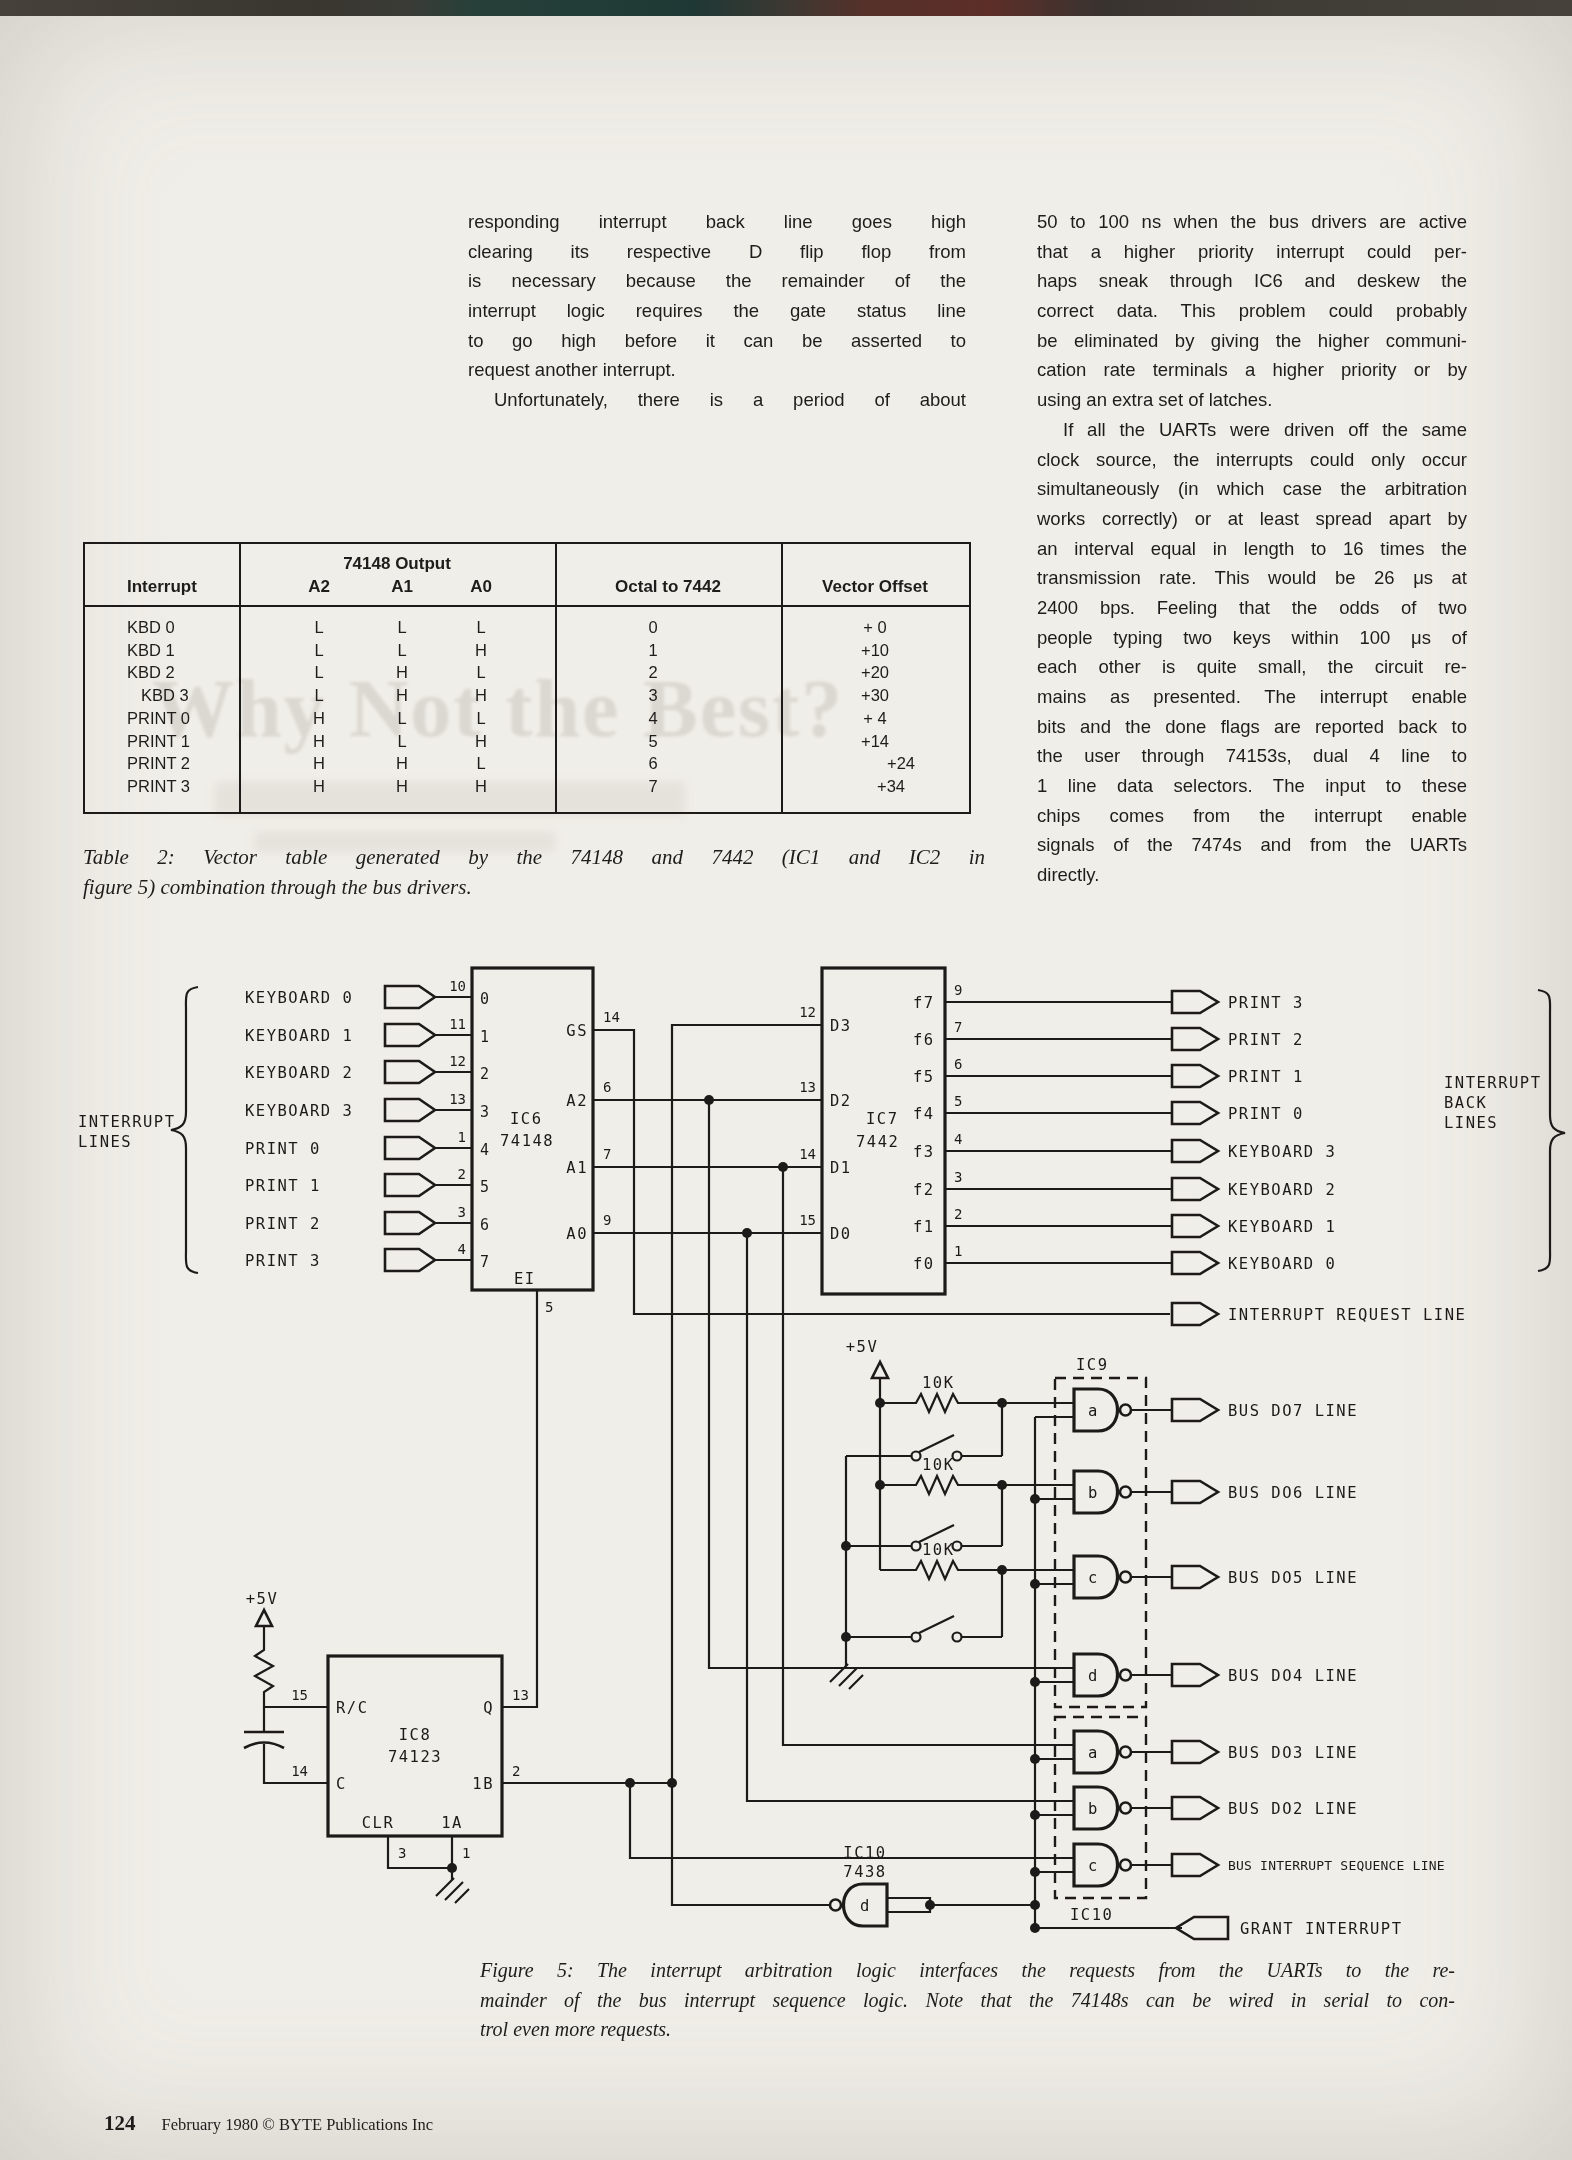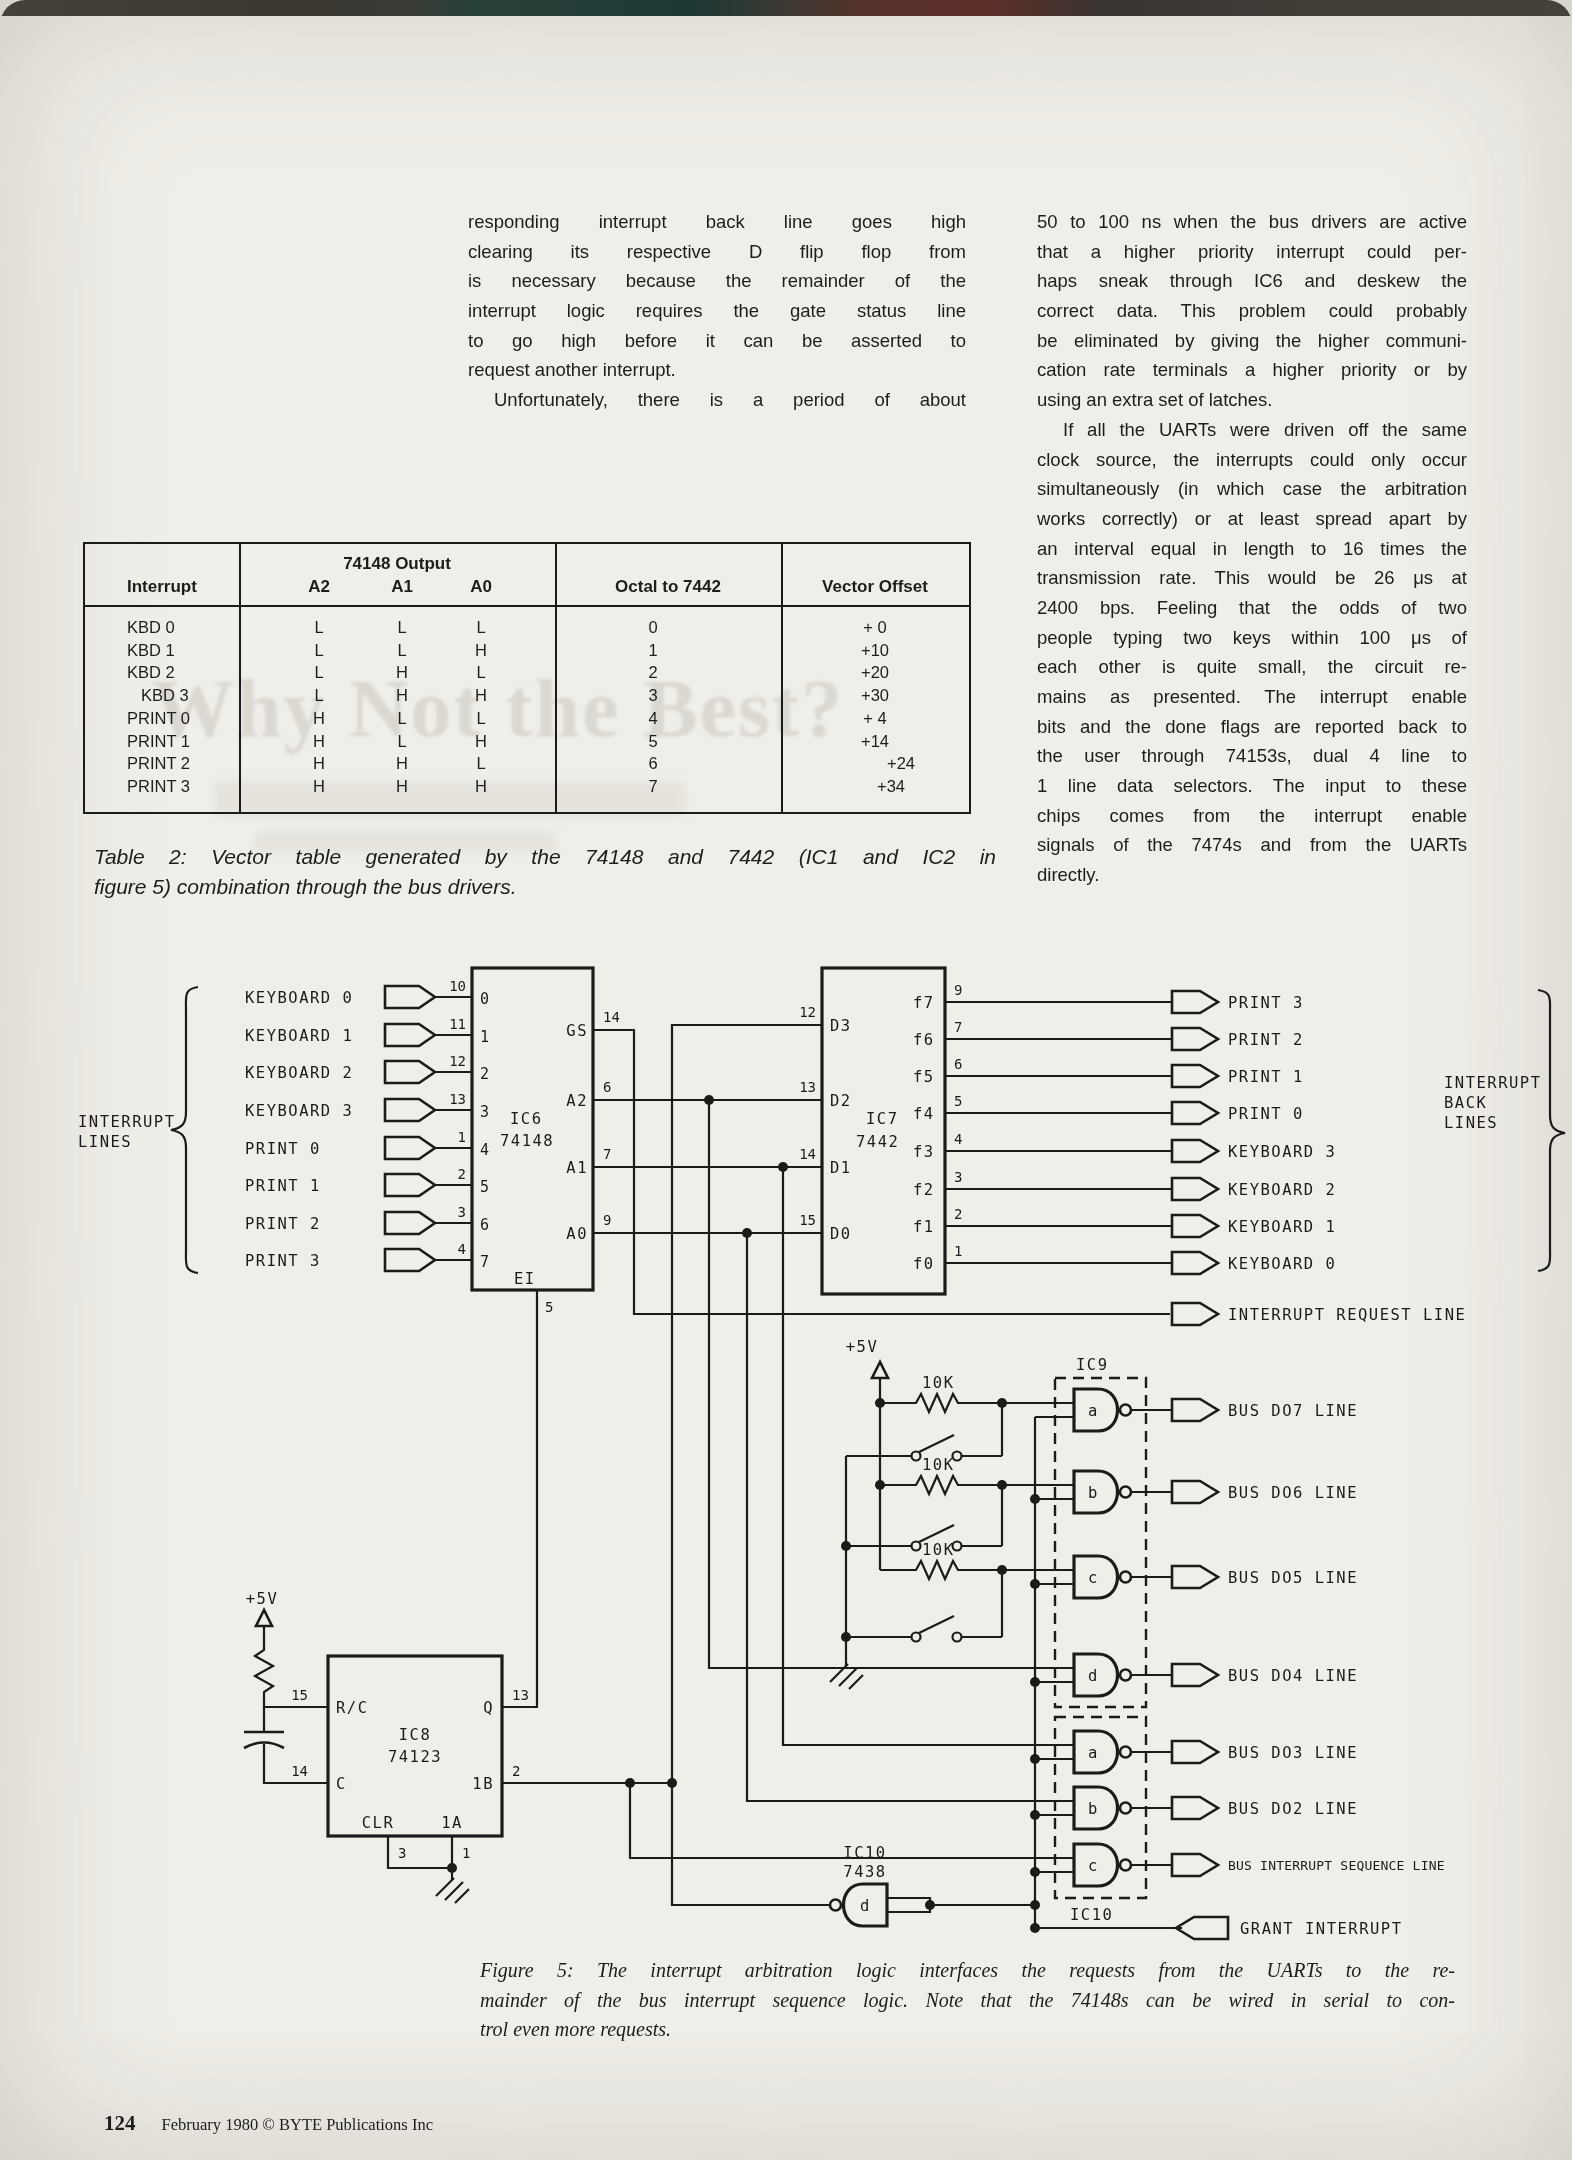--- a/index.html
+++ b/index.html
@@ -1,18 +1,18 @@
 <!DOCTYPE html>
 <html><head>
 <meta charset="utf-8">
 <style>
   html,body{margin:0;padding:0;background:#d8d5cf;}
   .page{position:relative;width:1572px;height:2160px;background:#f0eee8;overflow:hidden;
         font-family:"Liberation Sans",sans-serif;color:#1e1d1b;
-        box-shadow:inset 0 0 160px rgba(118,112,100,0.28);border-radius:25px;}
+        box-shadow:inset 0 0 160px rgba(118,112,100,0.28);}
   .topstrip{position:absolute;left:0;top:0;width:1572px;height:16px;
     background:linear-gradient(90deg,#46413b 0%,#39362f 20%,#3a3b36 26%,#274039 30%,#1e3835 44%,#3c3832 50%,#55312a 55%,#5d2e28 63%,#393330 70%,#403c36 82%,#46413b 100%);}
   .ghost-head{position:absolute;left:152px;top:662px;font-family:"Liberation Serif",serif;
     font-weight:bold;font-size:82px;letter-spacing:2px;color:rgba(92,86,76,0.14);filter:blur(1.5px);}
   .ghost-bar{position:absolute;background:rgba(92,86,76,0.08);filter:blur(5px);}
   
   .col{position:absolute;top:207px;}
   .col-left{left:468px;width:498px;}
   .col-right{left:1037px;width:430px;}
   .bl{font-size:18.5px;line-height:29.7px;height:29.7px;overflow:hidden;
@@ -20,22 +20,22 @@
   .bl.end{text-align-last:left;}
   .bl.ind{text-indent:26px;}
   
   .tbl{position:absolute;left:83px;top:542px;width:884px;height:268px;border:2.6px solid #1c1b19;}
   .tbl .vline{position:absolute;top:0;bottom:0;width:2.2px;background:#1c1b19;}
   .tbl .hline{position:absolute;left:0;right:0;height:2.2px;background:#1c1b19;}
   .th{position:absolute;font-weight:bold;font-size:17px;white-space:pre;}
   .trow{position:absolute;left:0;width:884px;height:23px;font-size:16.5px;}
   .trow span{position:absolute;display:block;white-space:pre;text-align:center;}
   .tc{text-align:center;}
-  .tbl-caption{position:absolute;left:94px;top:842px;width:902px;
-     font-family:Liberation Sans, sans-serif;font-style:italic;font-size:21px;line-height:30px;}
+  .tbl-caption{position:absolute;left:83px;top:842px;width:902px;
+     font-family:Liberation Serif, serif;font-style:italic;font-size:21px;line-height:30px;}
   .tbl-caption .bl{font-size:21px;line-height:30px;height:30px;}
   
   .figcap{position:absolute;left:480px;top:1956px;width:975px;
      font-family:"Liberation Serif",serif;font-style:italic;font-size:20px;line-height:29.5px;}
   .figcap .bl{font-size:20px;line-height:29.5px;height:29.5px;}
   .footer{position:absolute;left:104px;top:2086px;display:flex;align-items:baseline;gap:26px;
      font-family:"Liberation Serif",serif;}
   .pgnum{font-weight:bold;font-size:21px;}
   .pgtext{font-size:16.5px;margin-top:29px;}
   

